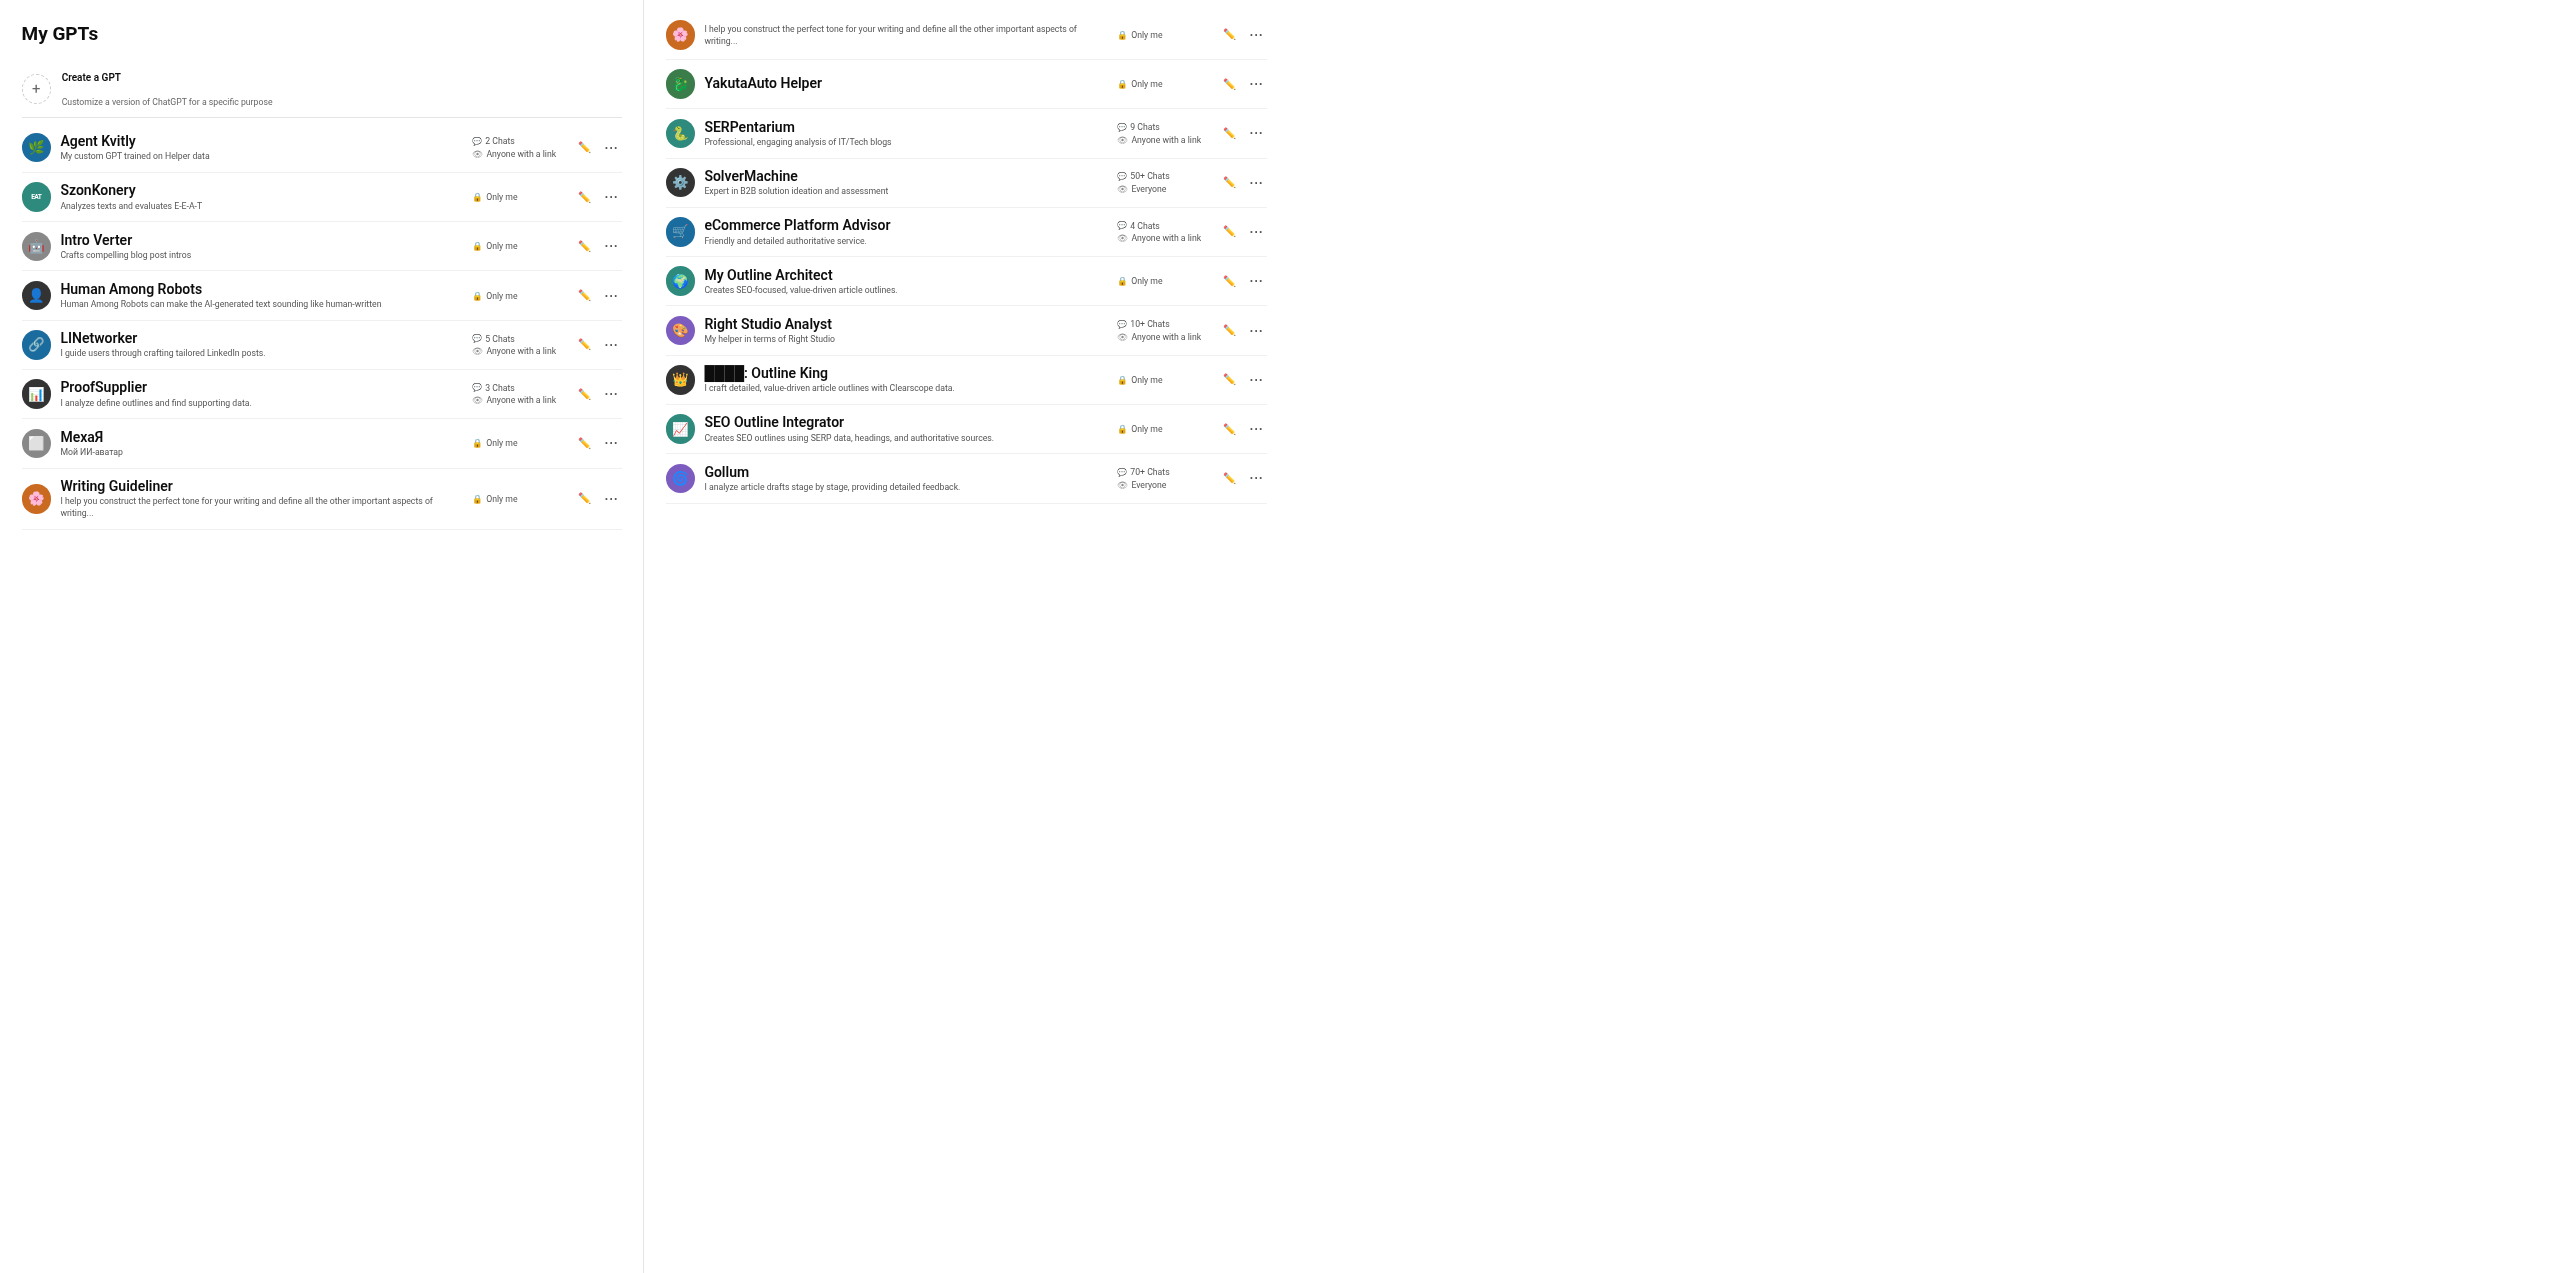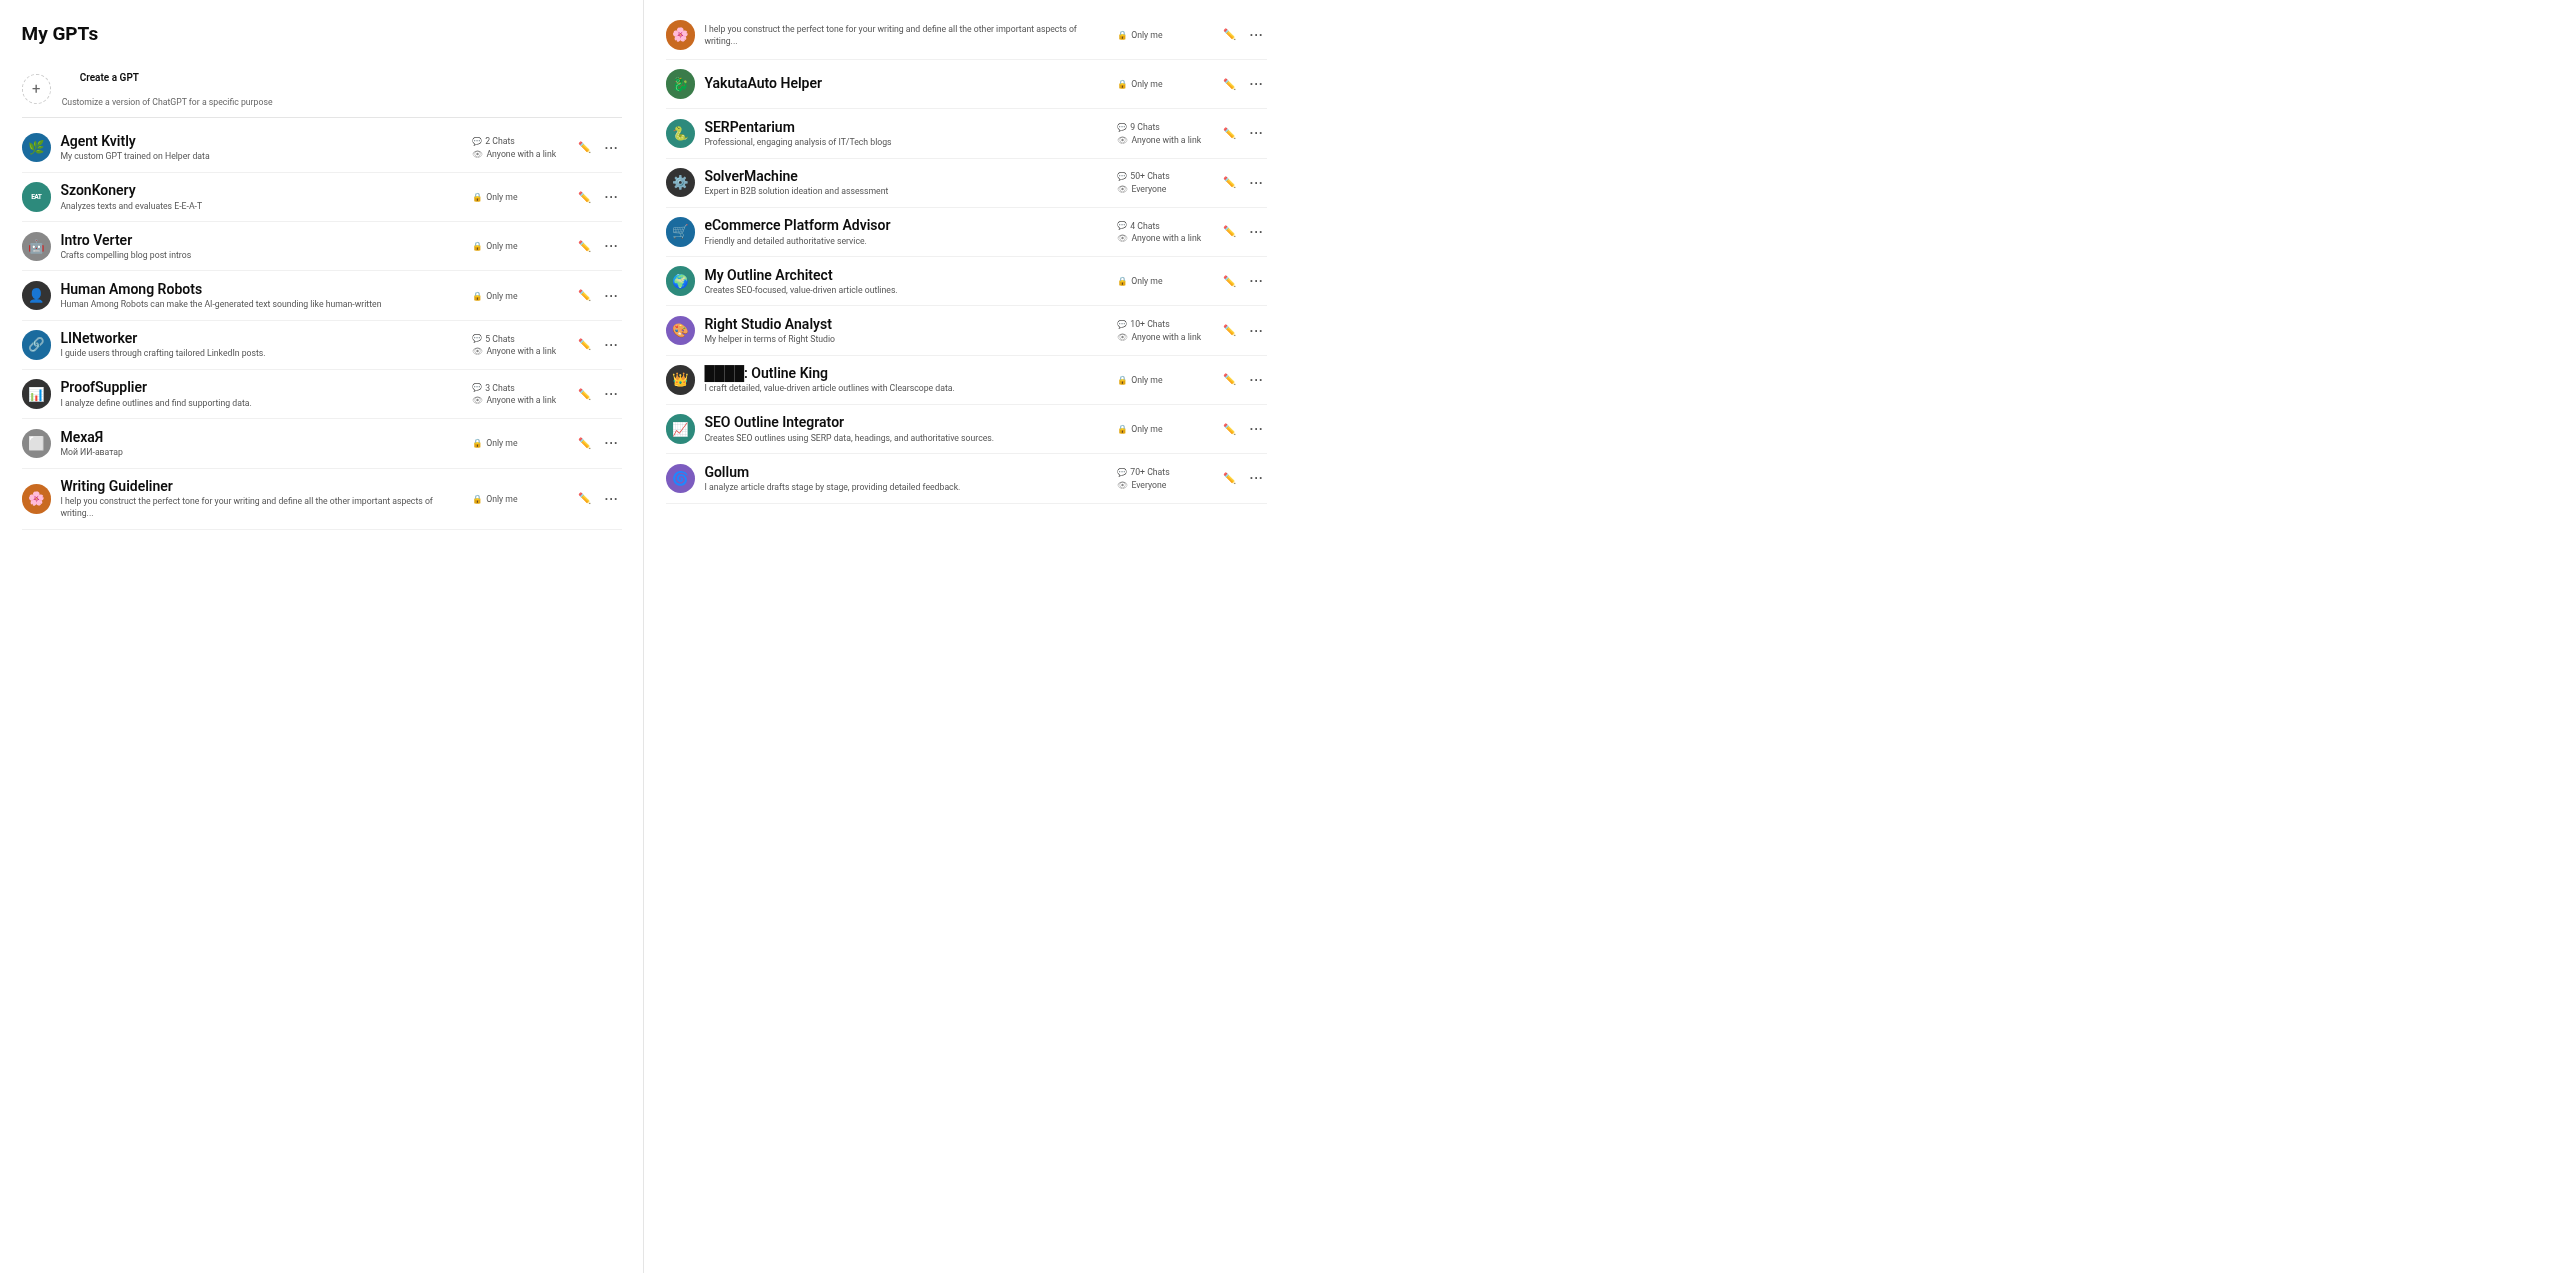--- a/index.html
+++ b/index.html
@@ -47,21 +47,20 @@
       align-items: center;
       justify-content: center;
       font-size: 14.8px;
       color: #666;
       flex-shrink: 0;
     }
     .create-text .create-title {
       font-weight: 600;
       font-size: 10px;
       color: #0d0d0d;
-      margin-left: 18px;
     }
     .create-text .create-sub {
       font-size: 8.7px;
       color: #666;
       margin-top: 14px;
     }
     .gpt-item {
       display: flex;
       align-items: center;
       padding: 9.4px 0;

